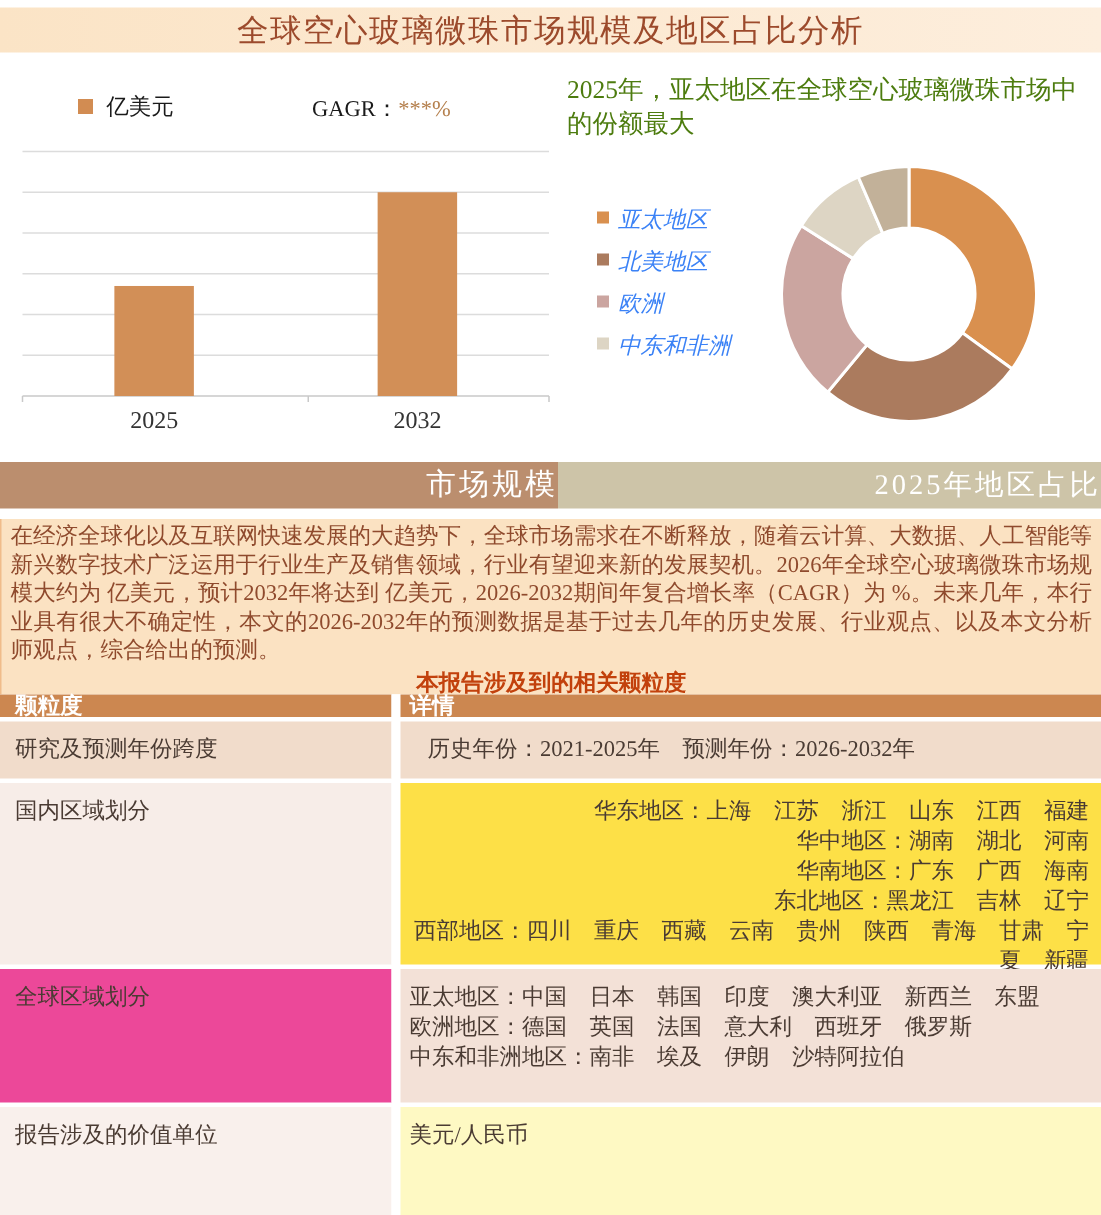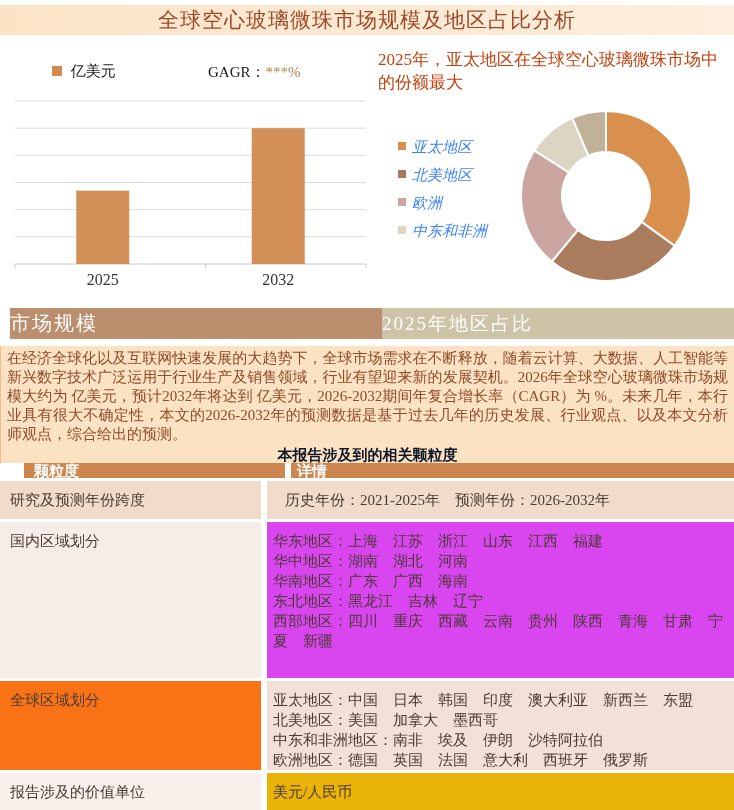--- a/index.html
+++ b/index.html
@@ -13,47 +13,47 @@
 
   
   .legend-row{position:absolute;left:52px;top:62px;font-size:15px;color:#1a1a1a;}
   .legend-sq{display:inline-block;width:10px;height:10px;background:#d28c52;margin-right:5px;}
   .cagr-row{position:absolute;left:208px;top:63px;font-size:15px;color:#1a1a1a;}
   .cagr-row .stars{color:#b5804e;}
   #bar-svg{position:absolute;left:0;top:95px;}
 
   
   .donut-title{position:absolute;left:378px;top:48px;width:352px;
-    font-size:17px;line-height:23px;color:#c2410c;}
+    font-size:17px;line-height:23px;color:#4d7c0f;}
   .donut-legend{position:absolute;left:398px;top:138px;width:92px;}
   .donut-legend .item{margin-bottom:9px;font-size:15px;line-height:19px;color:#3b82f6;font-style:italic;}
   .donut-legend .mk{display:inline-block;width:8px;height:8px;margin-right:6px;vertical-align:2px;}
   #donut-svg{position:absolute;left:516px;top:106px;}
 
   
-  .banner{position:absolute;top:308px;height:31px;color:#ffffff;text-align:left;
-    line-height:31px;font-size:20px;letter-spacing:2px;margin-left:10px;}
+  .banner{position:absolute;top:308px;height:31px;color:#ffffff;text-align:right;
+    line-height:31px;font-size:20px;letter-spacing:2px;}
   .banner-left{left:0;width:372px;background:#bb8e6e;}
   .banner-right{left:372px;width:362px;background:#cdc4a8;font-size:19px;}
 
   
   .intro{position:absolute;left:0;top:346px;width:734px;height:117px;
     background:#fbe2c2;border-left:1px solid #f0bc8a;box-sizing:border-box;}
   .intro p{margin:3px 6px 0 6px;font-size:15px;line-height:19px;color:#8f4a2d;text-align:justify;}
-  .intro h3{margin:2px 0 0 0;font-size:15px;text-align:center;color:#0f172a;
+  .intro h3{margin:2px 0 0 0;font-size:15px;text-align:center;color:#c2410c;
     font-family:Liberation Serif, serif;font-weight:bold;}
 
   
   .gtable{position:absolute;left:0;top:463px;width:734px;height:347px;
     display:flex;flex-direction:column;gap:3px;background:#ffffff;}
   .trow{display:flex;flex-direction:row;}
   .trow .c1{width:261px;box-sizing:border-box;padding:9px 6px 0 10px;}
   .trow .spacer{width:6px;background:#ffffff;}
   .trow .c2{flex:1;box-sizing:border-box;padding:9px 8px 0 6px;}
-  .trow.head{height:15px;padding-left:24px;}
+  .trow.head{height:15px;}
   .trow.head .c1,.trow.head .c2{padding-top:0;display:flex;align-items:center;
     background:#cc8750;color:#ffffff;font-size:15px;font-weight:bold;
     font-family:"Liberation Sans","DejaVu Sans",sans-serif;}
   .trow .c1,.trow .c2{font-size:15px;line-height:20px;color:#4a3b33;}
   .detail-line{white-space:pre-wrap;}
   .grow{flex:1;border-radius:14px;}
 </style>
 </head>
 <body>
 
@@ -115,41 +115,40 @@
       <div class="c1">颗粒度</div>
       <div class="spacer"></div>
       <div class="c2">详情</div>
     </div>
     <div id="table-rows-mount" style="display:contents;"><div class="trow" style="height: 38px;">
           <div class="c1" style="background: rgb(241, 220, 203);">研究及预测年份跨度</div>
           <div class="spacer"></div>
           <div class="c2" style="background: rgb(241, 220, 203); padding-left: 18px;">
             <div class="detail-line">历史年份：2021-2025年　预测年份：2026-2032年</div>
           </div>
-        </div><div class="trow" style="height: 156px;">
+        </div><div class="trow" style="height: 121px;">
           <div class="c1" style="background: rgb(247, 237, 232);">国内区域划分</div>
           <div class="spacer"></div>
-          <div class="c2" style="background: #d946ef;">
+          <div class="c2" style="background: #fde047; text-align: right;">
             <div class="detail-line">华东地区：上海　江苏　浙江　山东　江西　福建</div>
             <div class="detail-line">华中地区：湖南　湖北　河南</div>
             <div class="detail-line">华南地区：广东　广西　海南</div>
             <div class="detail-line">东北地区：黑龙江　吉林　辽宁</div>
             <div class="detail-line">西部地区：四川　重庆　西藏　云南　贵州　陕西　青海　甘肃　宁夏　新疆</div>
           </div>
         </div><div class="trow" style="height: 89px;">
-          <div class="c1" style="background: #f97316;">全球区域划分</div>
+          <div class="c1" style="background: #ec4899;">全球区域划分</div>
           <div class="spacer"></div>
           <div class="c2" style="background: rgb(243, 225, 215);">
             <div class="detail-line">亚太地区：中国　日本　韩国　印度　澳大利亚　新西兰　东盟</div>
-            <div class="detail-line">北美地区：美国　加拿大　墨西哥</div>
+            <div class="detail-line">欧洲地区：德国　英国　法国　意大利　西班牙　俄罗斯</div>
             <div class="detail-line">中东和非洲地区：南非　埃及　伊朗　沙特阿拉伯</div>
-            <div class="detail-line">欧洲地区：德国　英国　法国　意大利　西班牙　俄罗斯</div>
           </div>
         </div><div class="trow grow">
           <div class="c1" style="background: rgb(249, 240, 236);">报告涉及的价值单位</div>
           <div class="spacer"></div>
-          <div class="c2" style="background: #eab308;">
+          <div class="c2" style="background: #fef9c3;">
             <div class="detail-line">美元/人民币</div>
           </div>
         </div></div>
   </div>
 
 </div>
 
 </body></html>

